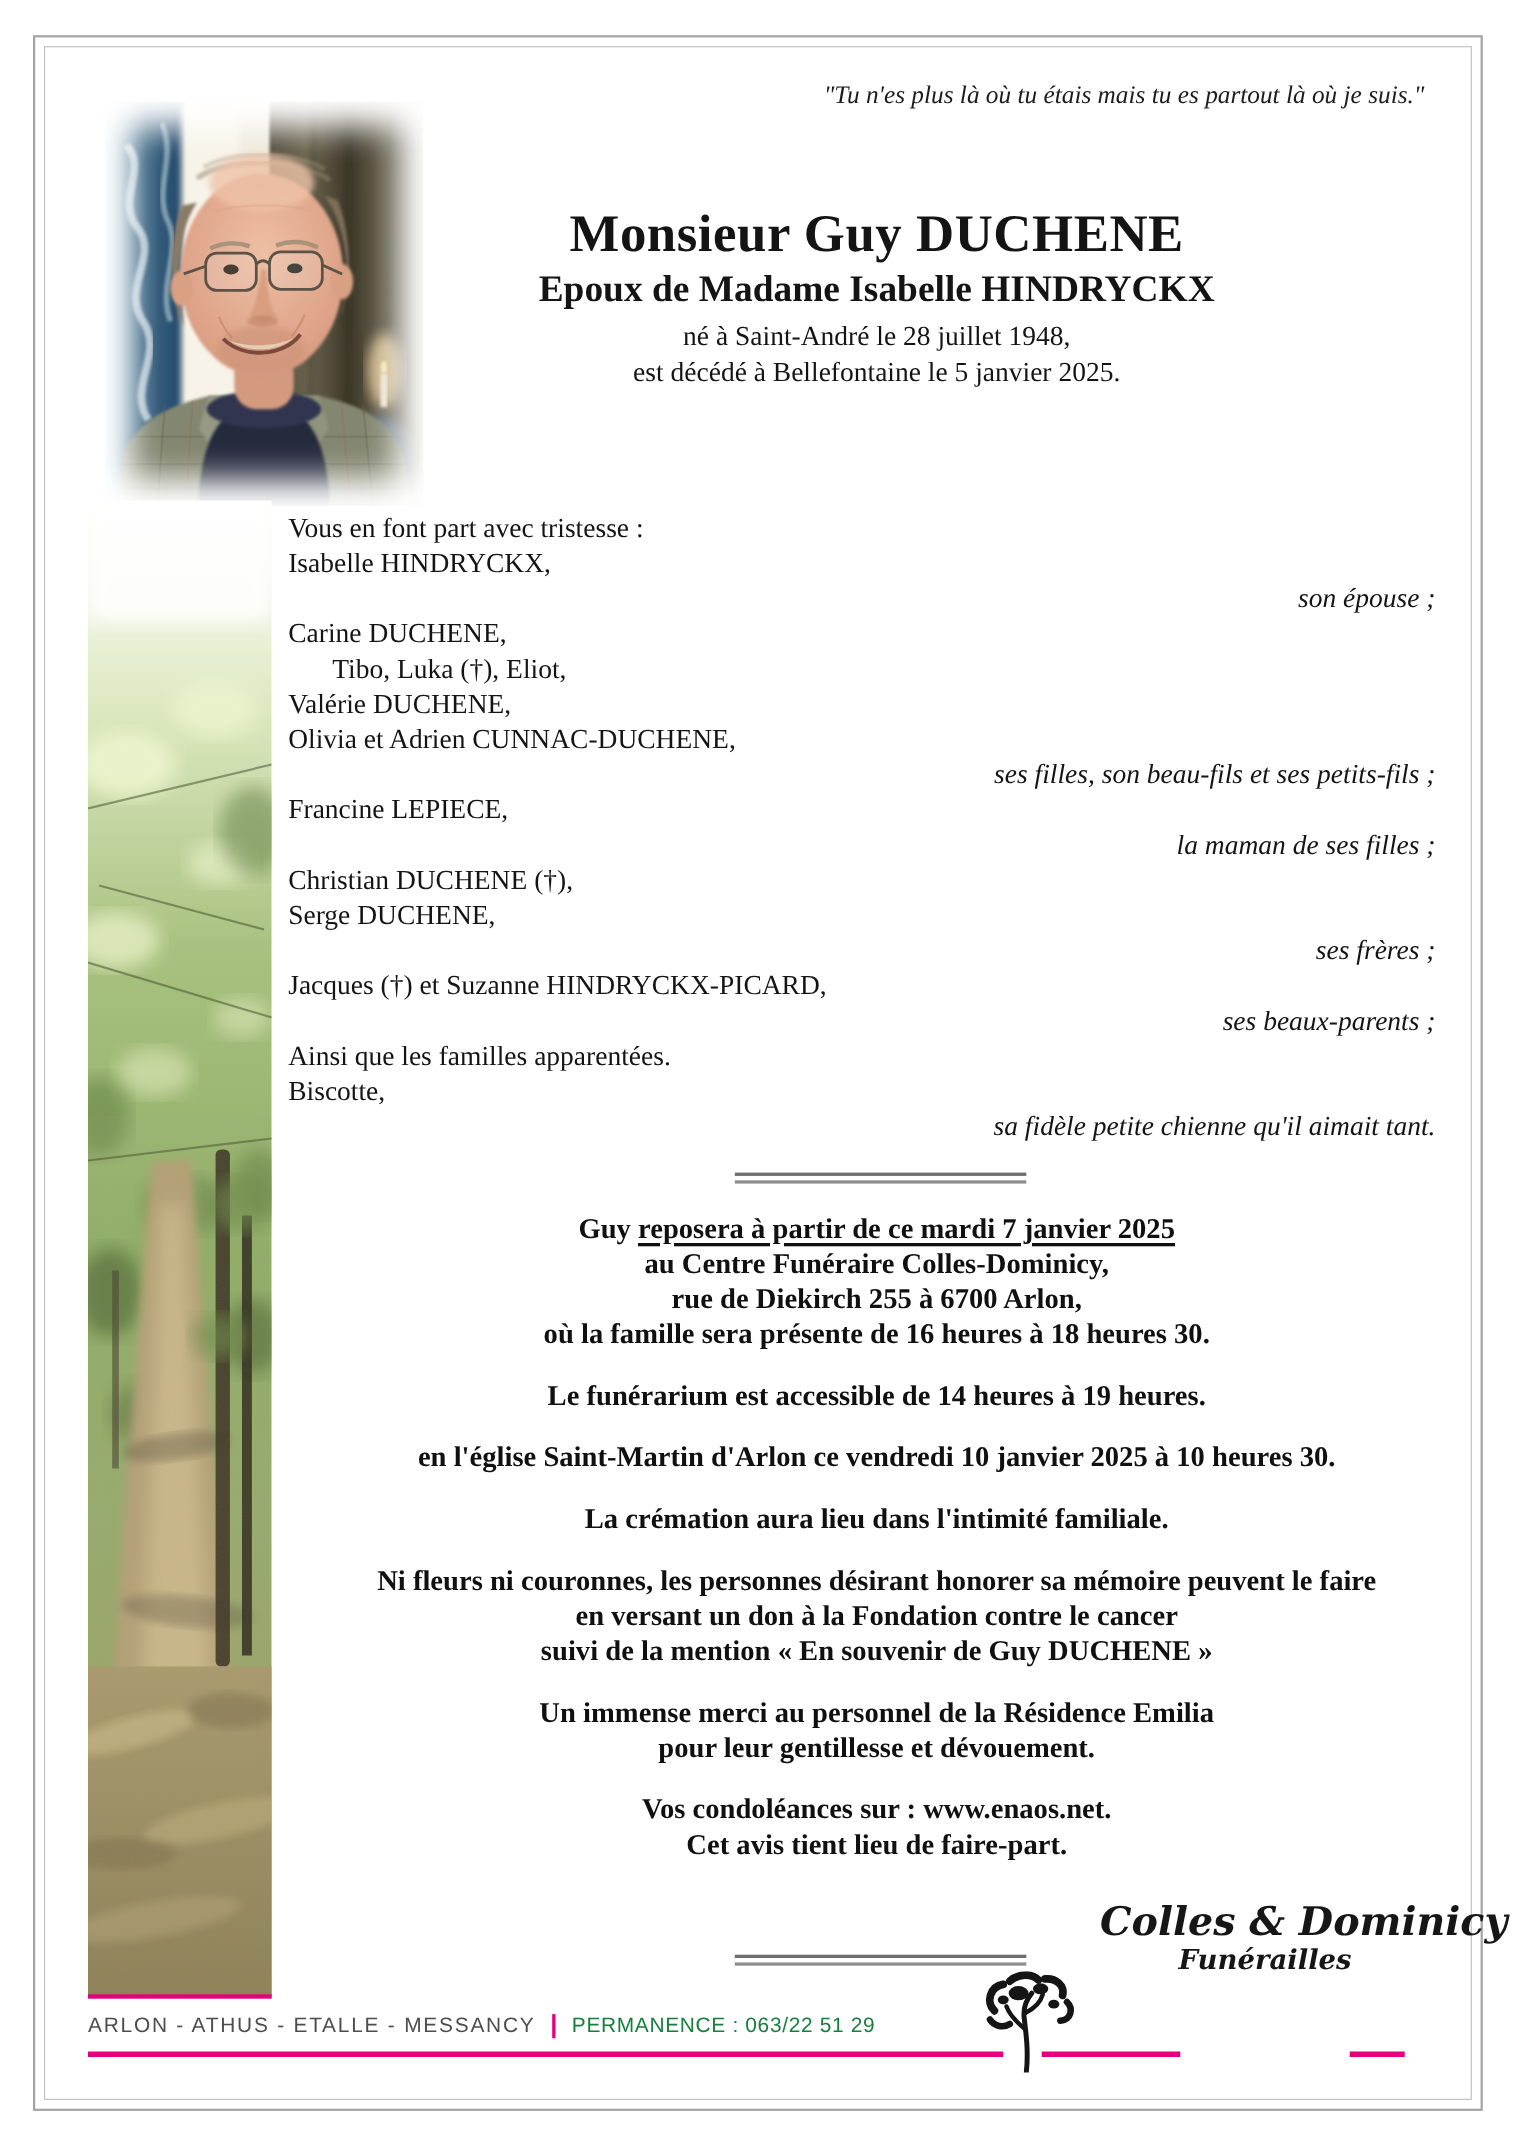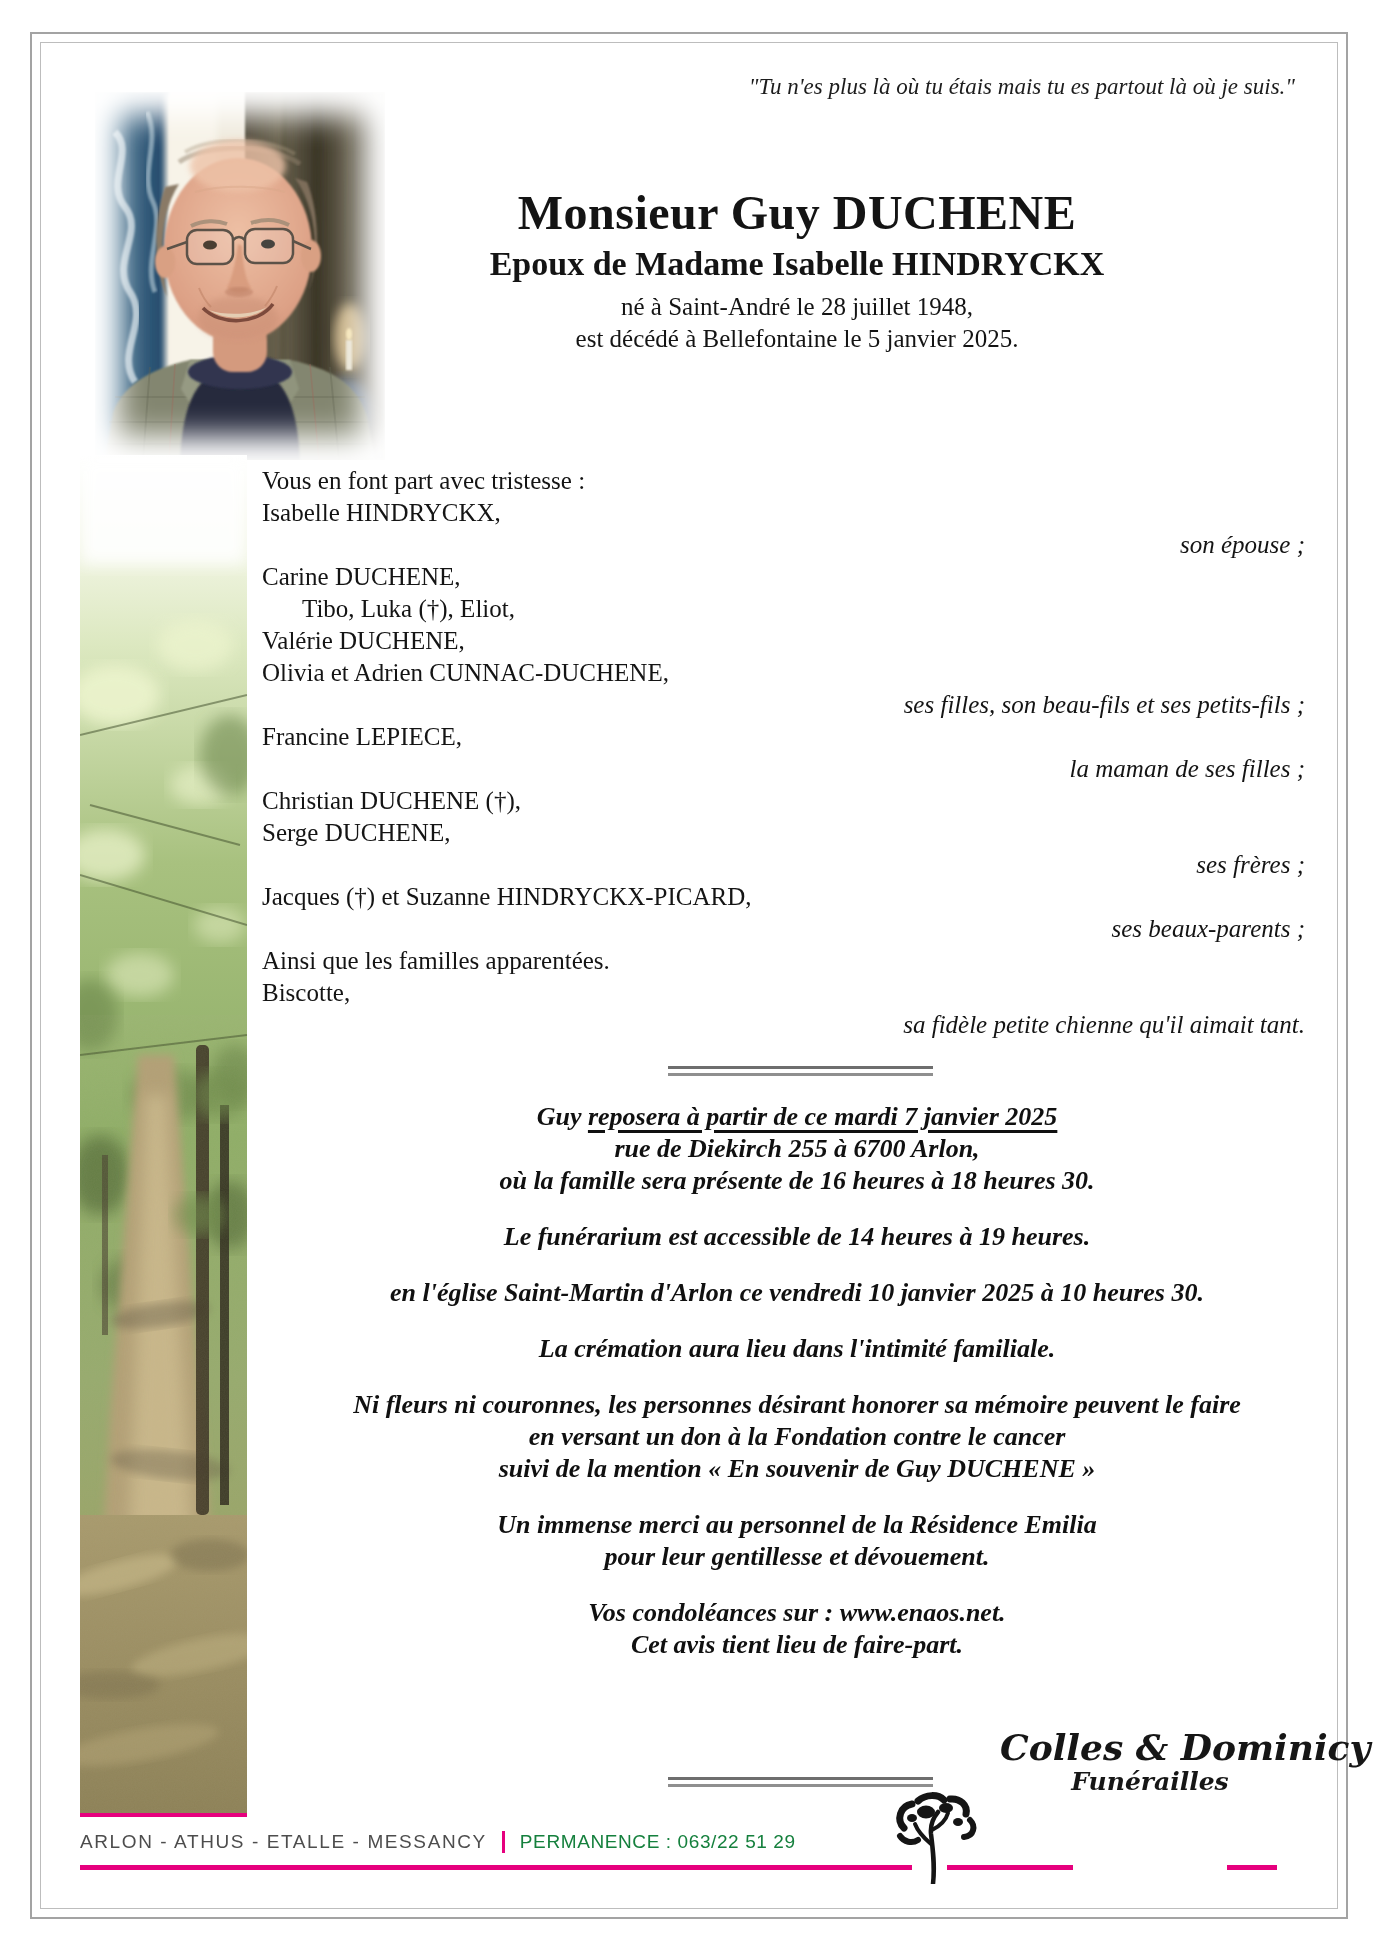--- a/index.html
+++ b/index.html
@@ -31,21 +31,21 @@
   .fline{font-size:25px;line-height:32px;white-space:nowrap;}
   .fline.r{text-align:right;font-style:italic;}
   .fline.ind{padding-left:40px;}
 
   .sep{position:absolute;left:668px;width:265px;height:4px;
        border-top:3px solid #6e6e6e;border-bottom:3px solid #8f8f8f;}
   #sep1{top:1066px;}
   #sep2{top:1777px;}
 
   .notice{position:absolute;left:250px;top:1101px;width:1094px;text-align:center;
-          font-weight:bold;font-size:26px;line-height:32px;color:#101010;font-style:italic;}
+          font-weight:bold;font-size:26px;line-height:32px;color:#101010;}
   .notice .para{margin:0 0 24px 0;}
   .notice .bline{white-space:nowrap;}
   .u{text-decoration:underline;text-decoration-thickness:2.5px;text-underline-offset:5px;}
 
   .footer-text{position:absolute;left:80px;top:1829px;height:26px;display:flex;align-items:center;
        font-family:"Liberation Sans",sans-serif;font-size:19px;}
   .cities{color:#4d4d4d;letter-spacing:1.6px;}
   .pink-bar{width:3px;height:22px;margin:0 15px;}
   .permanence{color:#15803d;letter-spacing:.6px;}
 
@@ -240,20 +240,21 @@
       <div class="fline l">Ainsi que les familles apparentées.</div>
       <div class="fline l">Biscotte,</div>
       <div class="fline r">sa fidèle petite chienne qu'il aimait tant.</div>
     </div>
 
   <div class="sep" id="sep1"></div>
 
   <div class="notice" id="notice-block">
       <div class="para">
         <div class="bline"><span>Guy </span><span class="u">reposera à partir de ce mardi 7 janvier 2025</span></div>
+        <div class="bline">au Centre Funéraire Colles-Dominicy,</div>
         <div class="bline">rue de Diekirch 255 à 6700 Arlon,</div>
         <div class="bline">où la famille sera présente de 16 heures à 18 heures 30.</div>
       </div>
       <div class="para">
         <div class="bline">Le funérarium est accessible de 14 heures à 19 heures.</div>
       </div>
       <div class="para">
         <div class="bline">en l'église Saint-Martin d'Arlon ce vendredi 10 janvier 2025 à 10 heures 30.</div>
       </div>
       <div class="para">

